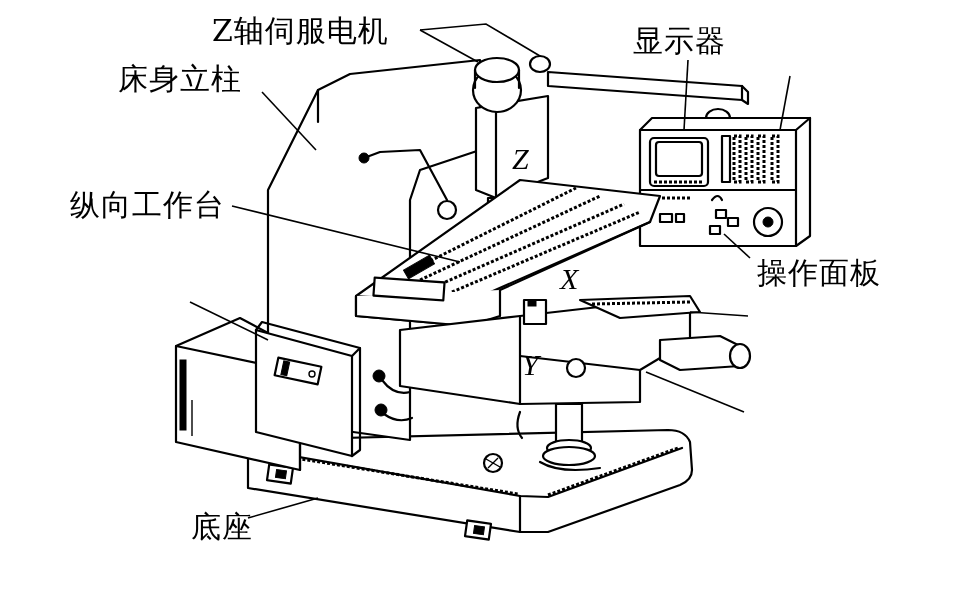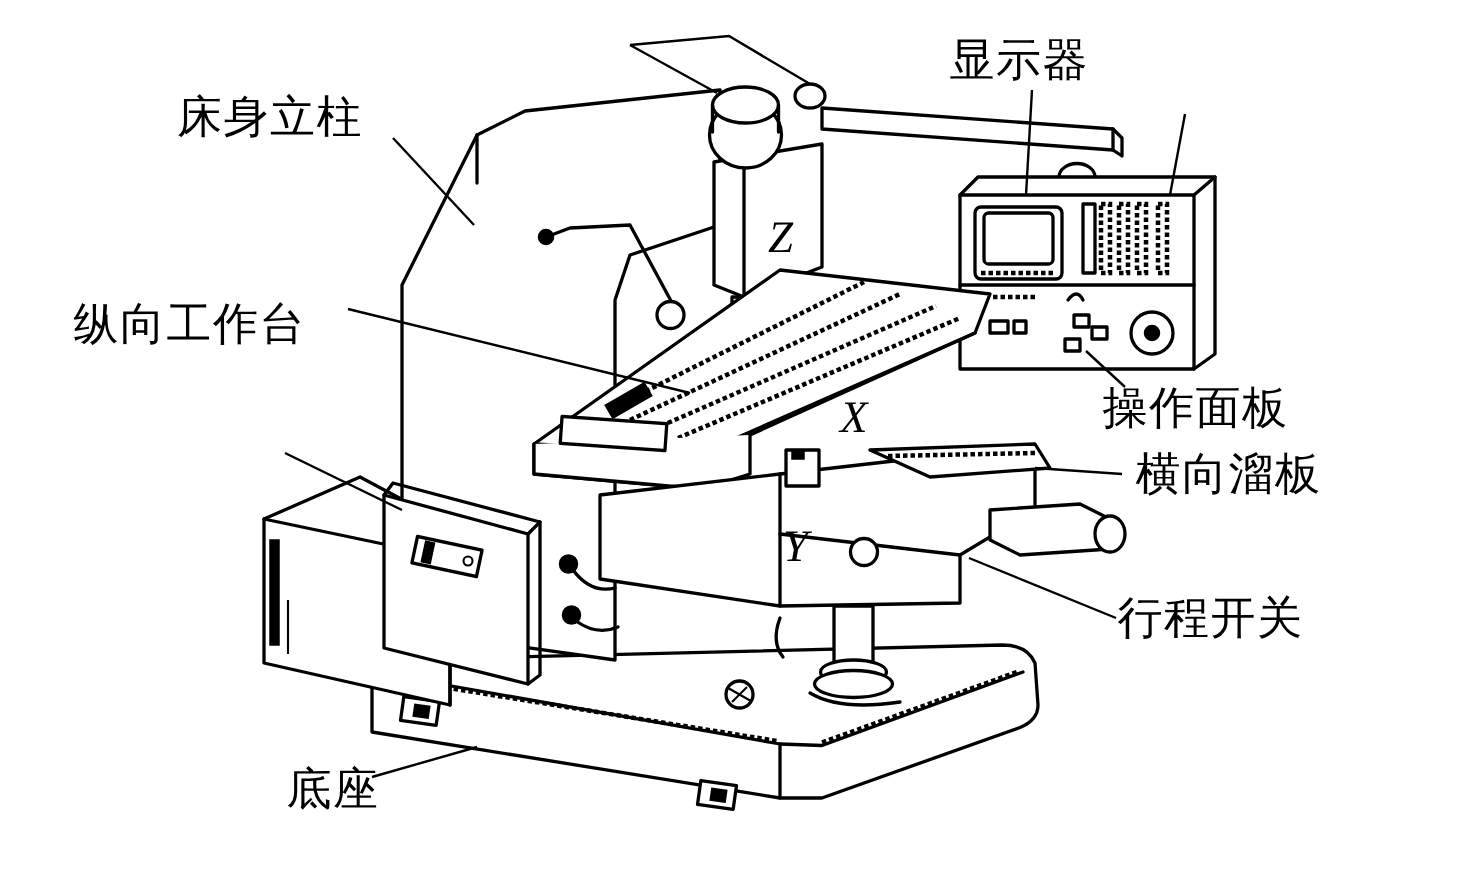--- a/index.html
+++ b/index.html
@@ -159,25 +159,24 @@
       <path class="leader" d="M232 206 L460 262"></path>
       <path class="leader" d="M190 302 L268 340"></path>
       <path class="leader" d="M724 234 L750 258"></path>
       <path class="leader" d="M690 312 L748 316"></path>
       <path class="leader" d="M646 372 L744 412"></path>
       <path class="leader" d="M248 518 L318 498"></path>
     </g>
   </svg>
 
   
+  <div class="lbl" style="left:212px; top:16px;">Z轴伺服电机</div>
   <div class="lbl" style="left:633px; top:26px;">显示器</div>
   <div class="lbl" style="left:118px; top:64px;">床身立柱</div>
-  <div class="lbl" style="left:49px; top:190px;margin-top:12px;">纵向工作台</div>
-  <div class="lbl" style="left:735px; top:258px;">操作面板</div>
-  <div class="lbl" style="left:757px; top:302px;">横向溜板</div>
-  <div class="lbl" style="left:745px; top:398px;">行程开关</div>
+  <div class="lbl" style="left:70px; top:190px;">纵向工作台</div>
+  <div class="lbl" style="left:757px; top:258px;">操作面板</div>
   <div class="lbl" style="left:170px; top:512px;margin-left:21px;">底座</div>
 
   
   <div class="axis" style="left:512px; top:144px;">Z</div>
   <div class="axis" style="left:560px; top:264px;">X</div>
   <div class="axis" style="left:522px; top:350px;">Y</div>
 </div>
 
 </body></html>

